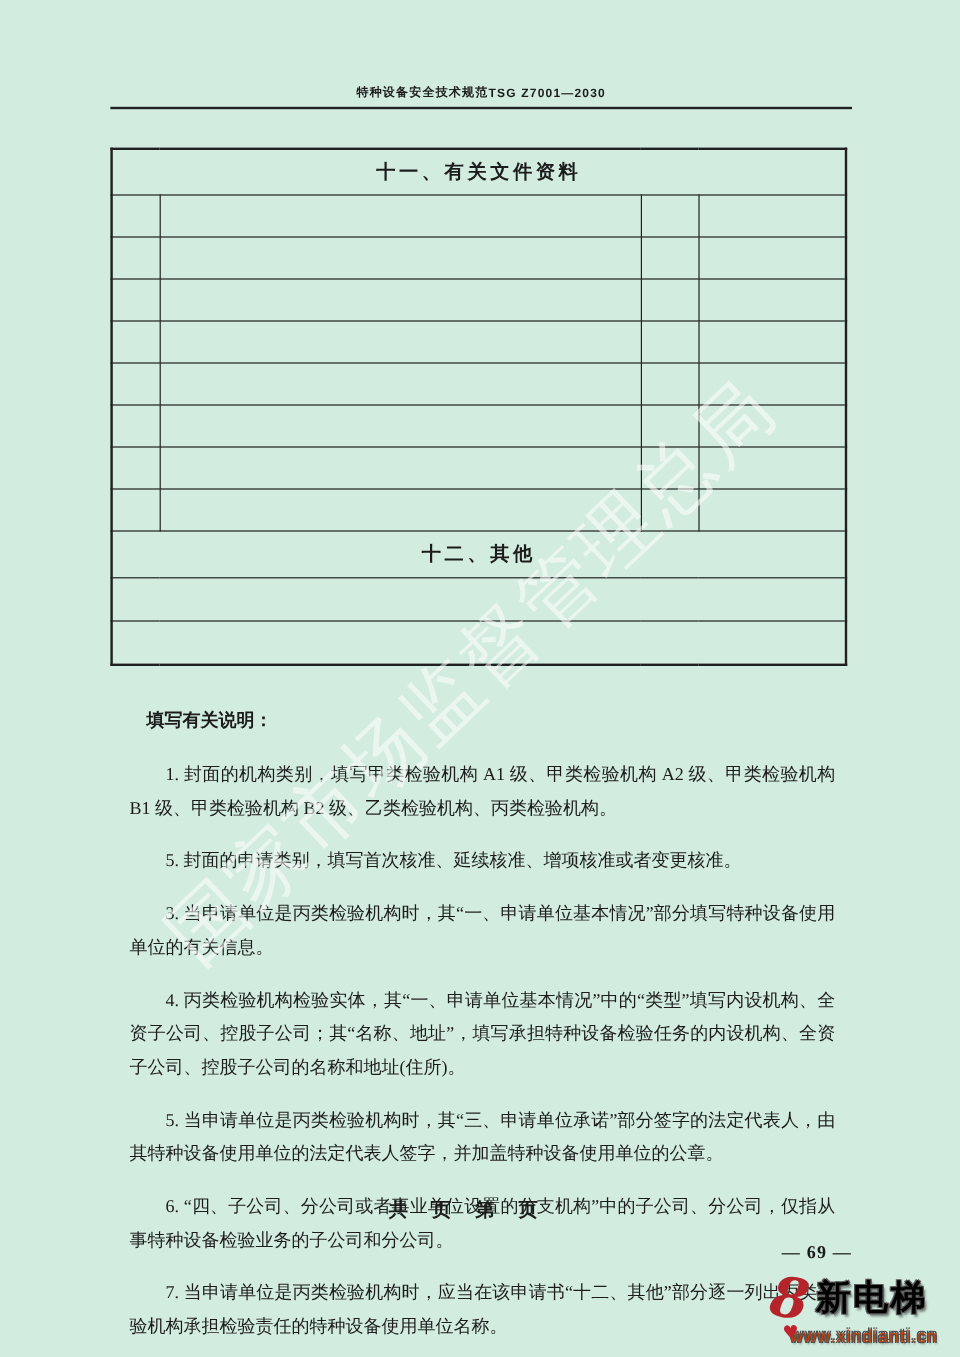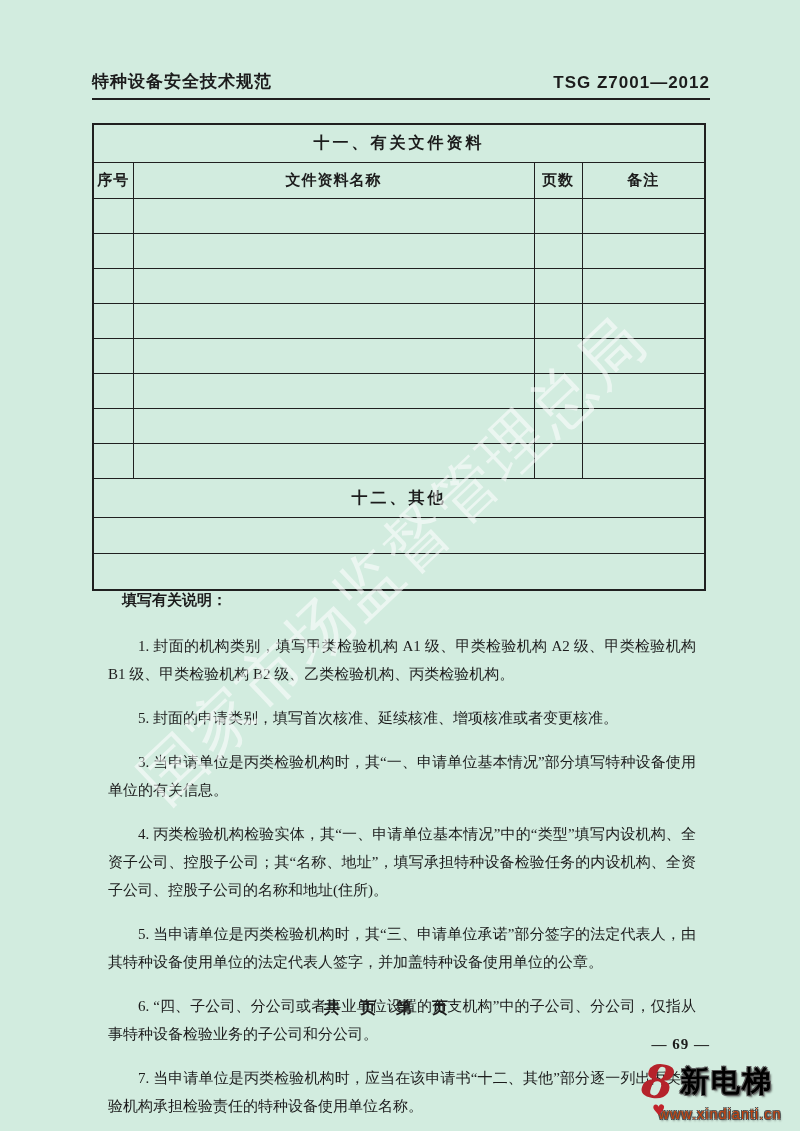--- a/index.html
+++ b/index.html
@@ -9,23 +9,23 @@
     color:#1c1c1c;
     position:relative;
     background:#d2ecdf;
     overflow:hidden;
   }
   .page{position:absolute;inset:0;background:#d2ecdf;}
 
   
   .doc-header{
     position:absolute;left:92px;top:70px;width:618px;
-    display:flex;justify-content:space-between;align-items:flex-end;
+    display:flex;justify-content:center;align-items:flex-end;
     font-family:"Liberation Sans", sans-serif;
-    font-weight:bold;font-size:17px;
+    font-weight:bold;font-size:10px;
     border-bottom:2px solid #1f1f1f;
     padding-bottom:5px;
     letter-spacing:1px;
   }
 
   
   .doc-table{
     position:absolute;left:92px;top:123px;width:612px;
     border-collapse:collapse;table-layout:fixed;
     font-size:15px;
@@ -114,40 +114,34 @@
     text-align:center;margin-top:0px;
   }
 </style>
 </head>
 <body>
 
 <div class="page">
 
   <div class="doc-header">
     <span>特种设备安全技术规范</span>
-    <span>TSG Z7001—2012</span>
+    <span>TSG Z7001—2030</span>
   </div>
 
   <table class="doc-table">
     <colgroup>
       <col style="width:40px">
       <col style="width:401px">
       <col style="width:48px">
       <col style="width:123px">
     </colgroup>
     <tbody>
       <tr>
         <td colspan="4" class="section-title-cell">十一、有关文件资料</td>
       </tr>
-      <tr>
-        <td class="col-header-cell">序号</td>
-        <td class="col-header-cell">文件资料名称</td>
-        <td class="col-header-cell">页数</td>
-        <td class="col-header-cell">备注</td>
-      </tr>
       <tr class="data-row">
           <td></td>
           <td></td>
           <td></td>
           <td></td>
         </tr>
         <tr class="data-row">
           <td></td>
           <td></td>
           <td></td>

